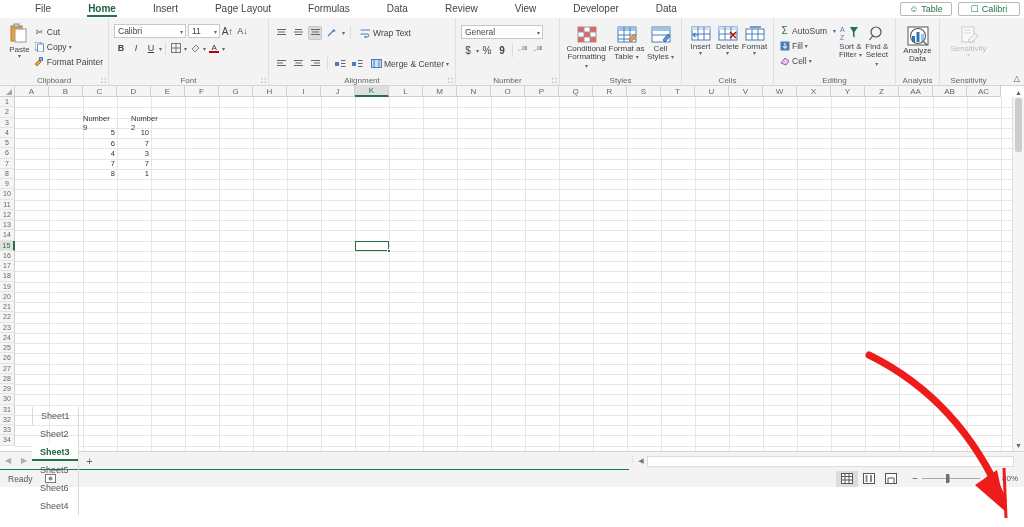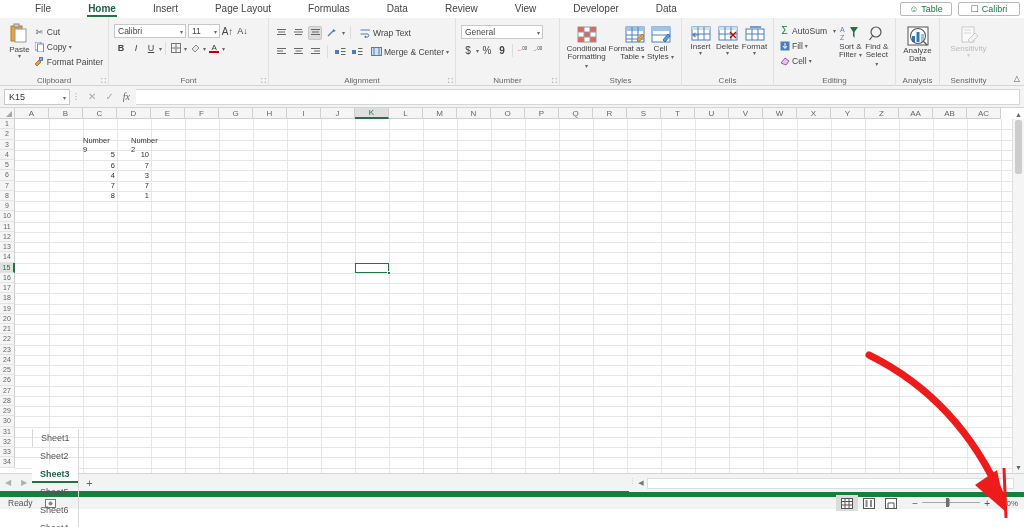--- a/index.html
+++ b/index.html
@@ -96,21 +96,21 @@
   .stab:first-of-type { border-left:1px solid #d8d8d8; }
   .stab.active { background:#fff; color:#1d6243; font-weight:bold; }
   .stab.active::after{ content:""; position:absolute; left:0; right:0; bottom:0; height:2px; background:#217346;}
   .addsheet { width:22px; text-align:center; font-size:11px; color:#666;}
   .hsb { position:absolute; right:0; top:0; height:18px; width:395px; display:flex; align-items:center; background:#f3f3f3;}
   .hsb .lbtn { width:12px; text-align:center; font-size:7px; color:#777;}
   .hsb .track { flex:1; height:11px; background:#fff; border:1px solid #dcdcdc; margin-right:10px;}
   .splitgrip { width:6px; height:12px; color:#bbb; font-size:7px; text-align:center;}
 
   
-  .statusbar { height:18px; background:#f3f3f3; display:flex; align-items:center; border-top:6px solid #15803d; font-size:8.5px; color:#555; padding-left:8px;}
+  .statusbar { height:18px; background:#f3f3f3; display:flex; align-items:center; border-top:1px solid #15803d; font-size:8.5px; color:#555; padding-left:8px;}
   .stright { margin-left:auto; display:flex; align-items:center; gap:0; padding-right:6px;}
   .viewbtn { width:22px; height:16px; display:flex; align-items:center; justify-content:center; color:#555;}
   .viewbtn.act { background:#dcdcdc; }
   .zoomctl { display:flex; align-items:center; gap:4px; margin-left:10px; }
   .zslider { width:58px; height:10px; position:relative; }
   .zslider .ztrack { position:absolute; top:4px; left:0; right:0; height:1px; background:#a8a8a8;}
   .zslider .zmid { position:absolute; top:1px; left:27px; width:1px; height:7px; background:#a8a8a8;}
   .zslider .zthumb { position:absolute; top:0px; left:24px; width:3px; height:9px; background:#6e6e6e;}
   .zlabel { width:24px; text-align:right; font-size:8px; color:#555;}
 
@@ -231,21 +231,21 @@
             <span style="display:block; width:10px; height:2px; background:#c00000;"></span>
           </span>
           <span class="car">▾</span>
         </div>
       </div>
       <div class="gname">Font</div>
       <div class="dlg">⛶</div>
     </div>
 
     <div class="rgroup" style="width:187px;">
-      <div class="gbody" style="flex-direction:column; gap:4px; padding-top:4px;">
+      <div class="gbody" style="flex-direction:column; gap:16px; padding-top:4px;">
         <div style="display:flex; align-items:center; gap:3px;">
           <span class="ibtn">
             <svg width="11" height="9" viewBox="0 0 11 9">
                 <line x1="1" y1="1.5" x2="10" y2="1.5" stroke="#666"></line>
                 <line x1="2" y1="4" x2="9" y2="4" stroke="#666"></line>
                 <line x1="1" y1="6.5" x2="10" y2="6.5" stroke="#666"></line>
               </svg>
           </span>
           <span class="ibtn">
             <svg width="11" height="9" viewBox="0 0 11 9">
@@ -382,21 +382,21 @@
               <line x1="1" y1="6" x2="19" y2="6" stroke="#999"></line>
                 <line x1="1" y1="11" x2="19" y2="11" stroke="#999"></line>
             </svg>
           </span>
           <span class="lbl">Conditional</span>
           <span class="lbl" style="margin-top:0;">
             <span>Formatting</span>
             <span class="car">▾</span>
           </span>
         </div>
-        <div class="bigbtn" style="width:36px;align-items:flex-end;">
+        <div class="bigbtn" style="width:36px;">
           <span>
             <svg width="20" height="18" viewBox="0 0 20 18">
               <rect x="1" y="1" width="18" height="15" fill="#fff" stroke="#4a7ebb"></rect>
               <rect x="1" y="1" width="18" height="4" fill="#9dc3e6"></rect>
               <line x1="7" y1="1" x2="7" y2="16" stroke="#4a7ebb"></line>
                 <line x1="13" y1="1" x2="13" y2="16" stroke="#4a7ebb"></line>
               <line x1="1" y1="9" x2="19" y2="9" stroke="#4a7ebb"></line>
                 <line x1="1" y1="13" x2="19" y2="13" stroke="#4a7ebb"></line>
               <path d="M12 14 L17 8 L19 10 L14 16 Z" fill="#e8a33d" stroke="#b9792a"></path>
             </svg>
@@ -566,33 +566,20 @@
           <span class="lbl" style="color:#bbb;">Sensitivity</span>
           <span class="car" style="color:#ccc;">▾</span>
         </div>
       </div>
       <div class="gname">Sensitivity</div>
     </div>
 
     <div style="position:absolute; right:4px; bottom:2px; font-size:8px; color:#555;">△</div>
   </div>
 
-  <div class="fbar">
-    <div class="namebox">
-      <span>K15</span>
-      <span class="fldcar">▾</span>
-    </div>
-    <div class="fbdots">⋮</div>
-    <div class="fbicons">
-      <span>✕</span>
-      <span>✓</span>
-      <span style="font-style:italic; font-family:'Liberation Serif',serif; color:#666;">fx</span>
-    </div>
-    <div class="finput"></div>
-  </div>
 
   <div class="gridwrap">
     <div class="corner"></div>
     <div class="colhead" id="colhead">
         <div class="ch">A</div>
         <div class="ch">B</div>
         <div class="ch">C</div>
         <div class="ch">D</div>
         <div class="ch">E</div>
         <div class="ch">F</div>

